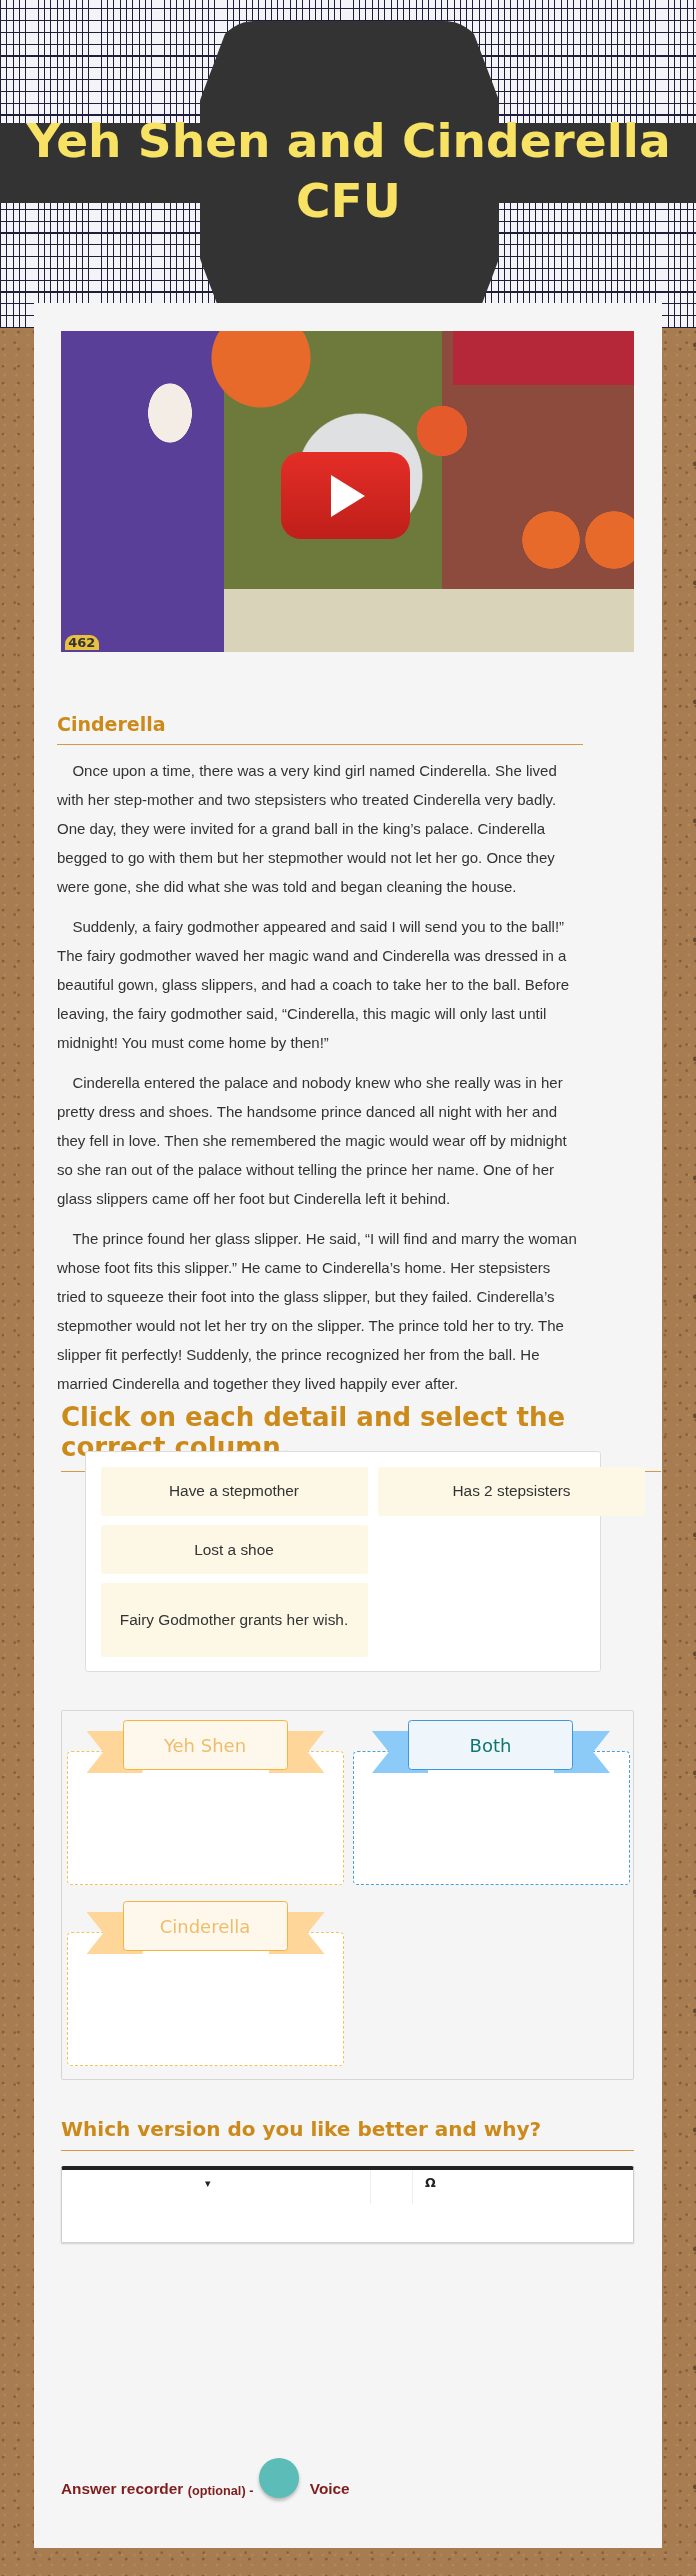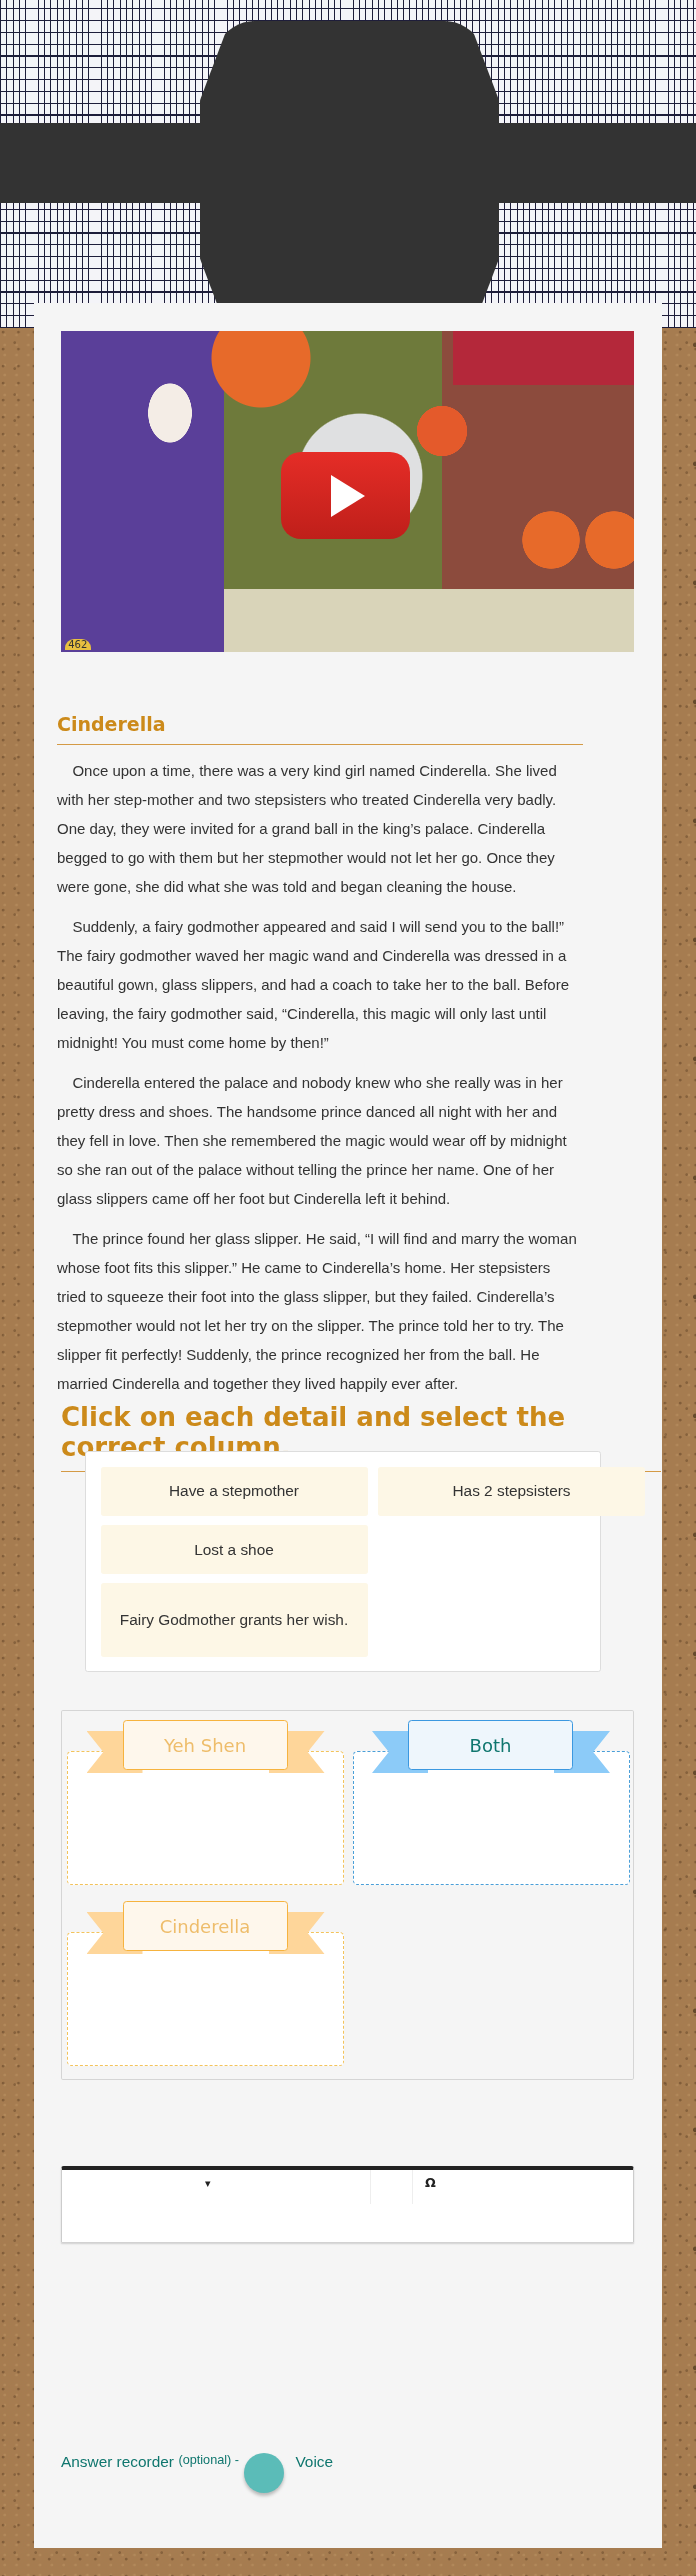--- a/index.html
+++ b/index.html
@@ -153,44 +153,48 @@
     }
     .answer-area {
       position: absolute; left: 0; top: 125px; width: 600px; height: 200px;
       background: #fff; border: 0.9px solid #ccc; border-top: none;
       box-shadow: 0 1.8px 2.7px rgba(0,0,0,0.15);
       padding: 12.7px 14.5px;
       font-family: "Liberation Sans", sans-serif; font-size: 15.4px; color: #9a9a9a;
     }
     .recorder {
       position: absolute; left: 0; top: 2150px; width: 600px; height: 45px;
-      display: flex; align-items: flex-start;
-      font-family: "Liberation Sans", sans-serif; font-weight: normal; color: #0f766e;
+      display: flex; align-items: flex-end;
+      font-family: "Liberation Sans", sans-serif; font-weight: bold; color: #7f1d1d;
     }
   </style>
 </head>
 <body>
 
 <div class="cork"></div>
 <div class="grid-header"></div>
 
 <div class="title-band">
   <div class="band-bar"></div>
   <div class="band-badge"></div>
+  <h1 class="page-title">
+    <span>Yeh Shen and Cinderella</span><br>
+    <span>CFU</span>
+  </h1>
 </div>
 
 <div class="card">
 
   <div class="video">
     <div class="roof"></div>
     <div class="ground"></div>
     <div class="play-btn">
       <div class="tri"></div>
     </div>
-    <span style="position:absolute;left:3.6px;bottom:1.8px;font-size:10px;color:#333;background:#e8c040;border-radius:9px 9px 0 0;padding:0 3.6px;">462</span>
+    <span style="position:absolute;left:3.6px;bottom:1.8px;font-size:13px;color:#333;background:#e8c040;border-radius:9px 9px 0 0;padding:0 3.6px;font-weight:bold;">462</span>
   </div>
 
   <div class="story" style="left:23px;top:410px;">
     <h2 class="section-heading">Cinderella</h2>
     <p>Once upon a time, there was a very kind girl named Cinderella. She lived with her step-mother and two stepsisters who treated Cinderella very badly. One day, they were invited for a grand ball in the king’s palace. Cinderella begged to go with them but her stepmother would not let her go. Once they were gone, she did what she was told and began cleaning the house.</p>
     <p>Suddenly, a fairy godmother appeared and said I will send you to the ball!” The fairy godmother waved her magic wand and Cinderella was dressed in a beautiful gown, glass slippers, and had a coach to take her to the ball. Before leaving, the fairy godmother said, “Cinderella, this magic will only last until midnight! You must come home by then!”</p>
     <p>Cinderella entered the palace and nobody knew who she really was in her pretty dress and shoes. The handsome prince danced all night with her and they fell in love. Then she remembered the magic would wear off by midnight so she ran out of the palace without telling the prince her name. One of her glass slippers came off her foot but Cinderella left it behind.</p>
     <p>The prince found her glass slipper. He said, “I will find and marry the woman whose foot fits this slipper.” He came to Cinderella’s home. Her stepsisters tried to squeeze their foot into the glass slipper, but they failed. Cinderella’s stepmother would not let her try on the slipper. The prince told her to try. The slipper fit perfectly! Suddenly, the prince recognized her from the ball. He married Cinderella and together they lived happily ever after.</p>
   </div>
 
@@ -224,20 +228,21 @@
 
       <div class="drop-zone orange" style="left:5.4px;top:221px;"></div>
       <div class="ribbon orange" style="left:24.5px;top:190px;">
         <div class="tail-l"></div>
         <div class="tail-r"></div>
         <div class="face">Cinderella</div>
       </div>
     </div>
 
     <div class="editor" style="width:573px;top:1814px;">
+      <h2 class="section-heading" style="position:absolute;left:0;top:0;width:573px;font-size:20px;padding-bottom:9px;">Which version do you like better and why?</h2>
       <div class="editor-toolbar" style="width:573px;">
         <span style="position:absolute;left:143px;top:7.3px;font-size:11px;color:#222;">▾</span>
         <span style="position:absolute;left:308px;top:0;width:0.9px;height:34px;background:#eee;"></span>
         <span style="position:absolute;left:350px;top:0;width:0.9px;height:34px;background:#eee;"></span>
         <span style="position:absolute;left:363px;top:5.4px;font-size:12.7px;font-weight:bold;color:#222;">Ω</span>
       </div>
     </div>
 
     <div class="recorder" style="top:2150px;width:573px;">
       <span style="font-size:15.4px;">Answer recorder</span>

